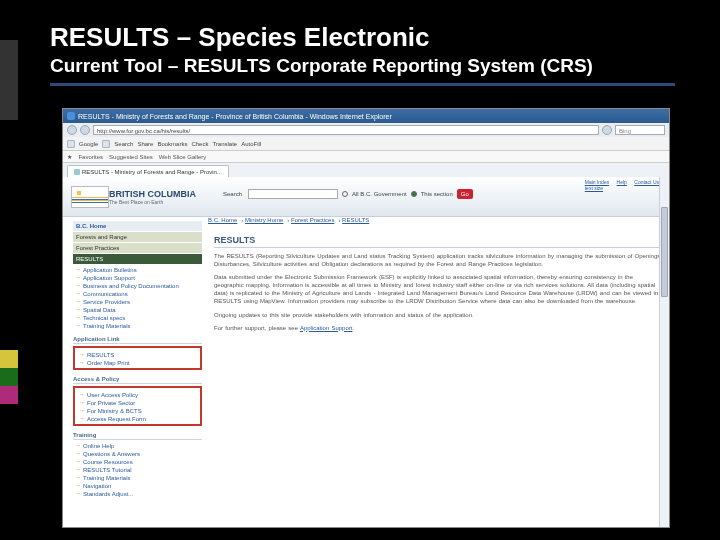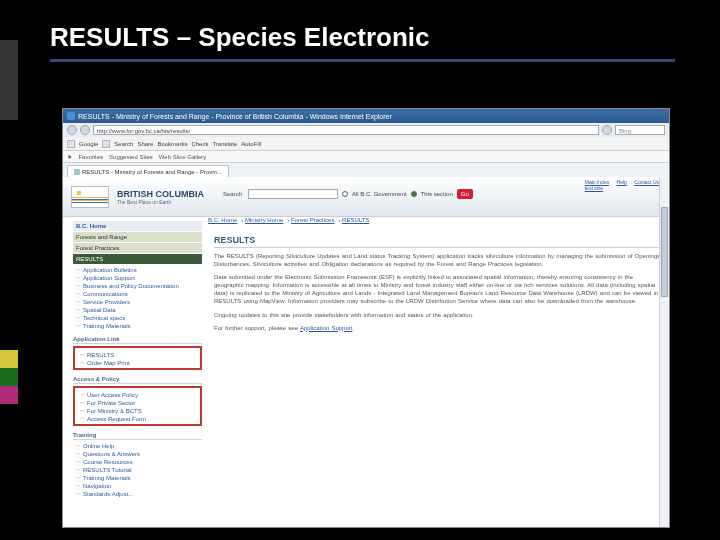--- a/index.html
+++ b/index.html
@@ -108,21 +108,21 @@
 
   .page {
     position: relative;
     display: flex;
     background: #fff;
     height: calc(100% - 68px);
   }
   .banner {
     position:absolute; left:0; right:0; top:0; height:40px;
     background: linear-gradient(#ffffff,#dfe8ef);
-    display:flex; align-items:center; padding:17px 8px; gap:8px;
+    display:flex; align-items:center; padding:17px 8px; 
     border-bottom:1px solid #ccd;
   }
   .bc-flag { width:38px; height:22px; background:
     linear-gradient(#fff,#fff); border:1px solid #bbb; position:relative;}
   .bc-flag::before { content:""; position:absolute; left:0; right:0; top:10px; height:6px;
     background: repeating-linear-gradient(180deg,#e6b84e 0 1px,#fff 1px 2px,#3a6ea5 2px 3px);}
   .bc-flag::after { content:""; position:absolute; left:3px; top:2px; width:8px; height:8px;
     background:radial-gradient(circle,#f5c23a 40%,transparent 42%);}
   .bc-label { display:flex; flex-direction:column; }
   .bc-label .big { font-size:9px; font-weight:700; color:#2a4a6e;}
@@ -218,20 +218,21 @@
 <div class="side-bars">
   <div class="bar b1"></div>
   <div class="bar b2"></div>
   <div class="bar b3"></div>
   <div class="bar b4"></div>
   <div class="bar b5"></div>
 </div>
 
 <div class="slide">
   <h1 class="title">RESULTS – Species Electronic</h1>
+  <h2 class="subtitle">Current Tool – RESULTS Corporate Reporting System (CRS)</h2>
   <div class="underline"></div>
 </div>
 
 <div class="annot a1">Access CRS via RESULTS</div>
 <div class="annot a2">Complete Access Request form for access</div>
 <div class="connector c1"></div>
 <div class="connector c2"></div>
 
 <div class="browser">
   <div class="titlebar">

